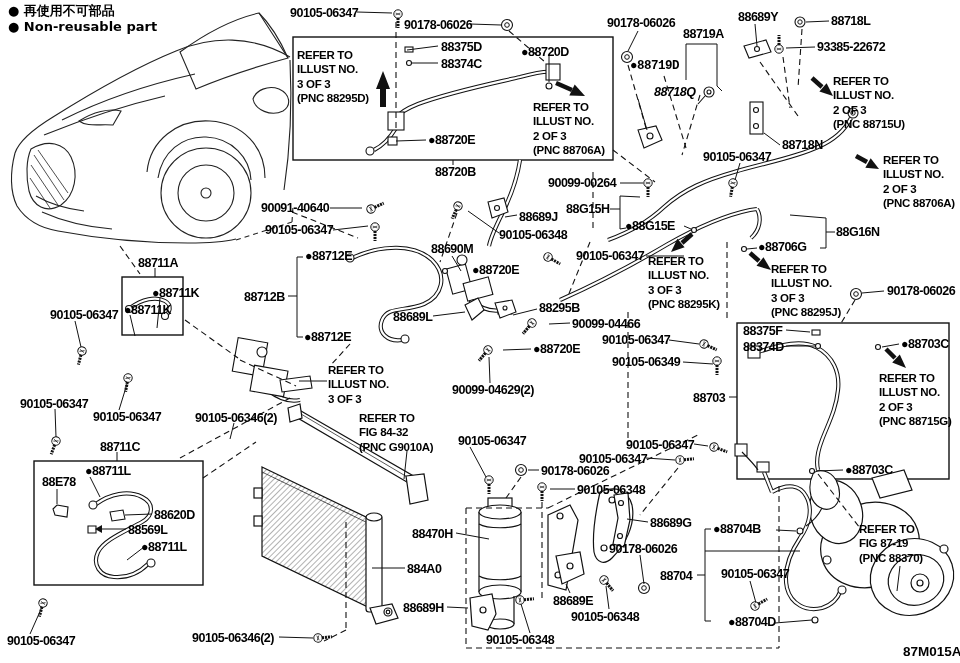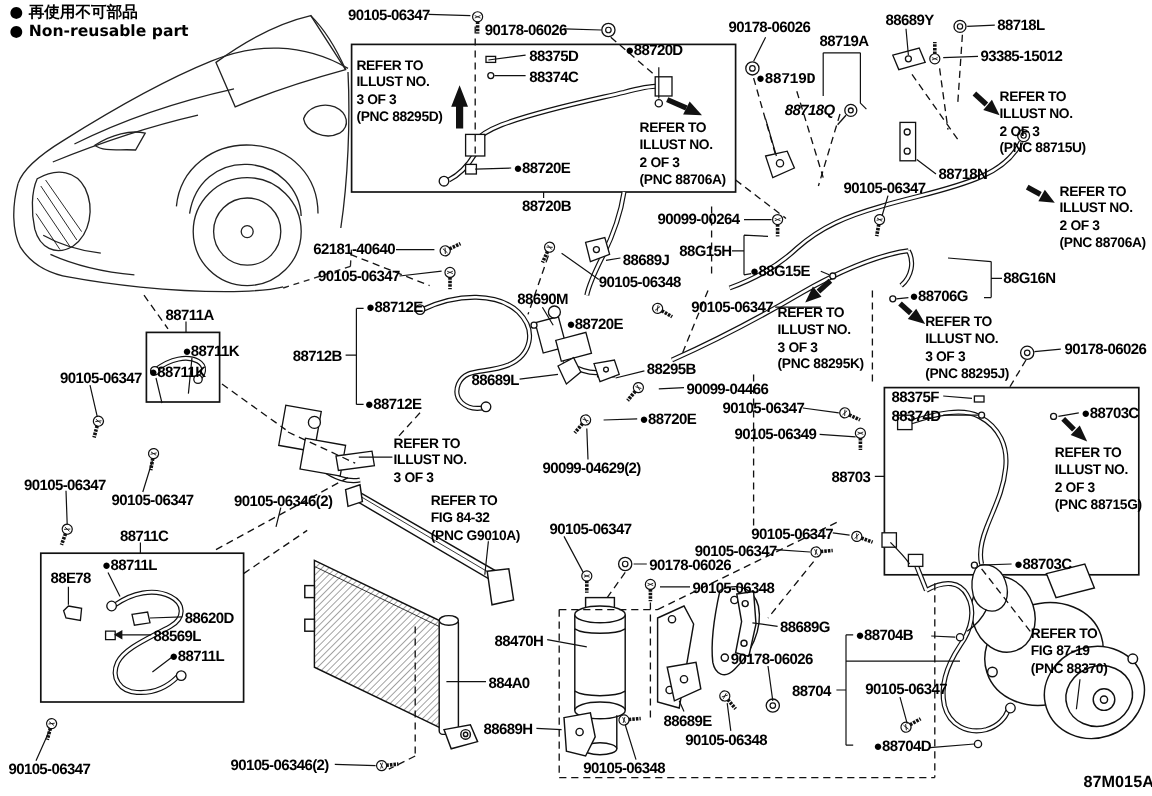--- a/index.html
+++ b/index.html
@@ -319,38 +319,38 @@
   </g>
 </svg>
 
 <div id="labels">
       <div class="lbl legend" style="left: 8px; top: 4px;">● 再使用不可部品</div>
       <div class="lbl legend" style="left: 8px; top: 20px;">● Non-reusable part</div>
       <div class="lbl pn" style="left: 290px; top: 7px;">90105-06347</div>
       <div class="lbl pn" style="left: 404px; top: 19px;">90178-06026</div>
       <div class="lbl pn" style="left: 441px; top: 41px;">88375D</div>
       <div class="lbl pn" style="left: 441px; top: 58px;">88374C</div>
-      <div class="lbl pn" style="left: 521px; top: 36px;">●88720D</div>
+      <div class="lbl pn" style="left: 521px; top: 46px;">●88720D</div>
       <div class="lbl ref" style="left: 297px; top: 48px;">REFER TO
 ILLUST NO.
 3 OF 3
 (PNC 88295D)</div>
       <div class="lbl ref" style="left: 533px; top: 100px;">REFER TO
 ILLUST NO.
 2 OF 3
 (PNC 88706A)</div>
       <div class="lbl pn" style="left: 428px; top: 134px;">●88720E</div>
       <div class="lbl pn" style="left: 435px; top: 166px;">88720B</div>
       <div class="lbl pn" style="left: 607px; top: 17px;">90178-06026</div>
       <div class="lbl pn" style="left: 683px; top: 28px;">88719A</div>
       <div class="lbl pn" style="left: 630px; top: 60px; font-family: Liberation Mono, monospace;">●88719D</div>
       <div class="lbl pn" style="left: 654px; top: 86px; font-style: italic;">88718Q</div>
       <div class="lbl pn" style="left: 738px; top: 11px;">88689Y</div>
       <div class="lbl pn" style="left: 831px; top: 15px;">88718L</div>
-      <div class="lbl pn" style="left: 817px; top: 41px;">93385-15012</div>
+      <div class="lbl pn" style="left: 817px; top: 41px;">93385-22672</div>
       <div class="lbl ref" style="left: 833px; top: 74px;">REFER TO
 ILLUST NO.
 2 OF 3
 (PNC 88715U)</div>
       <div class="lbl pn" style="left: 782px; top: 139px;">88718N</div>
       <div class="lbl pn" style="left: 703px; top: 151px;">90105-06347</div>
       <div class="lbl ref" style="left: 883px; top: 153px;">REFER TO
 ILLUST NO.
 2 OF 3
 (PNC 88706A)</div>
@@ -377,21 +377,21 @@
 2 OF 3
 (PNC 88715G)</div>
       <div class="lbl pn" style="left: 845px; top: 464px;">●88703C</div>
       <div class="lbl pn" style="left: 693px; top: 392px;">88703</div>
       <div class="lbl pn" style="left: 539px; top: 302px;">88295B</div>
       <div class="lbl pn" style="left: 572px; top: 318px;">90099-04466</div>
       <div class="lbl pn" style="left: 533px; top: 343px;">●88720E</div>
       <div class="lbl pn" style="left: 602px; top: 334px;">90105-06347</div>
       <div class="lbl pn" style="left: 612px; top: 356px;">90105-06349</div>
       <div class="lbl pn" style="left: 452px; top: 384px;">90099-04629(2)</div>
-      <div class="lbl pn" style="left: 261px; top: 202px;">62181-40640</div>
+      <div class="lbl pn" style="left: 261px; top: 202px;">90091-40640</div>
       <div class="lbl pn" style="left: 265px; top: 224px;">90105-06347</div>
       <div class="lbl pn" style="left: 305px; top: 250px;">●88712E</div>
       <div class="lbl pn" style="left: 244px; top: 291px;">88712B</div>
       <div class="lbl pn" style="left: 304px; top: 331px;">●88712E</div>
       <div class="lbl pn" style="left: 431px; top: 243px;">88690M</div>
       <div class="lbl pn" style="left: 519px; top: 211px;">88689J</div>
       <div class="lbl pn" style="left: 499px; top: 229px;">90105-06348</div>
       <div class="lbl pn" style="left: 472px; top: 264px;">●88720E</div>
       <div class="lbl pn" style="left: 393px; top: 311px;">88689L</div>
       <div class="lbl ref" style="left: 328px; top: 363px;">REFER TO

